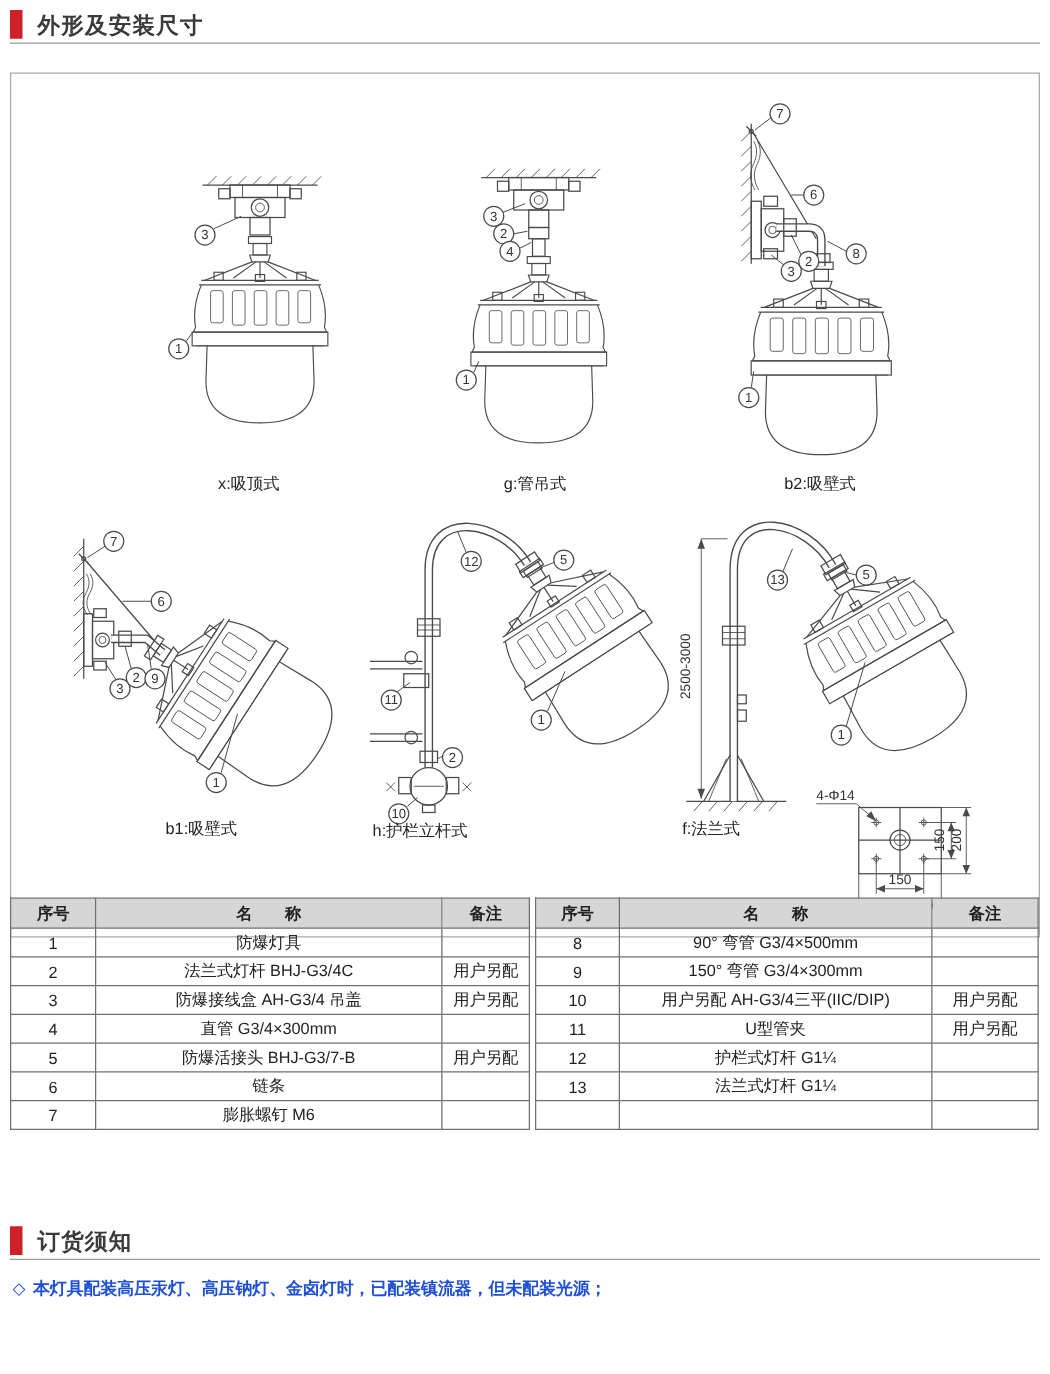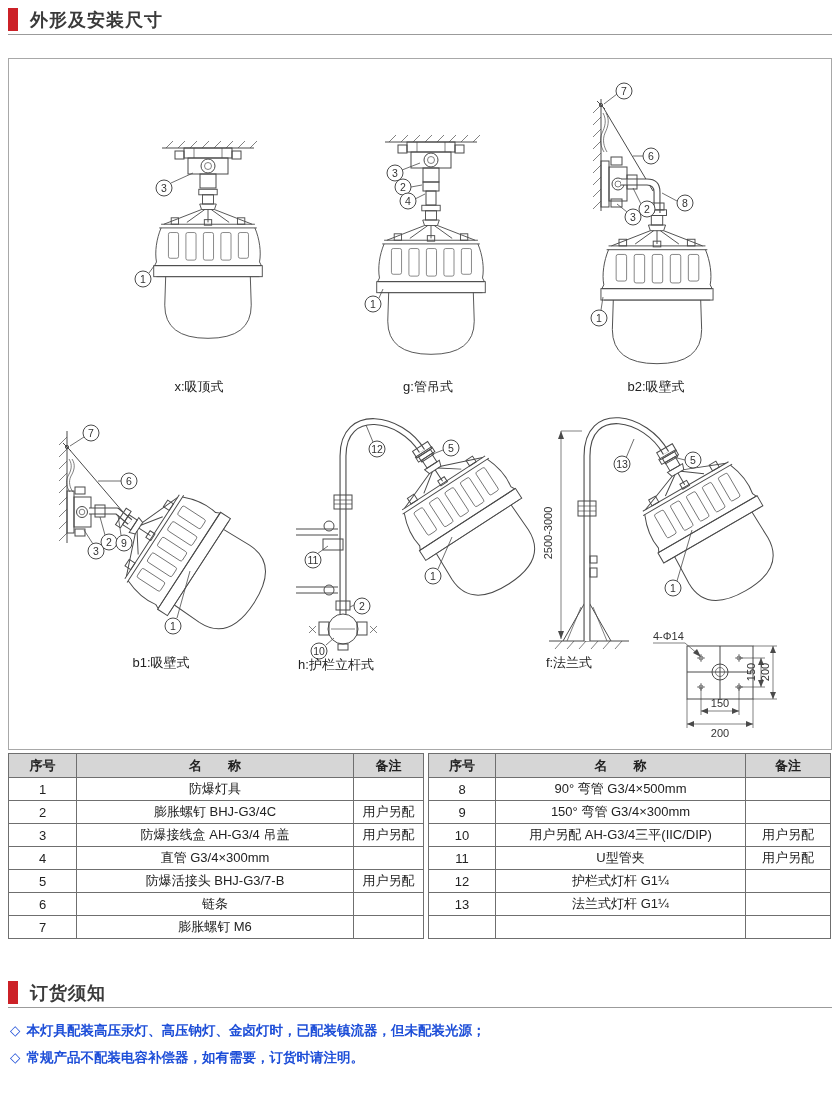--- a/index.html
+++ b/index.html
@@ -24,21 +24,21 @@
   .pipe2{stroke:#fff;stroke-width:4.8;fill:none;stroke-linejoin:round;stroke-linecap:butt;}
   .ld{stroke:#4a4a4a;stroke-width:0.8;}
   .co circle{fill:#fff;stroke:#4a4a4a;stroke-width:1;}
   .co text{font-size:10.5px;fill:#333;text-anchor:middle;font-family:"Liberation Sans",sans-serif;}
   .cap{font-size:13px;fill:#222;text-anchor:middle;font-family:"Liberation Sans",sans-serif;}
   .dim{font-size:11px;fill:#333;text-anchor:middle;font-family:"Liberation Sans",sans-serif;}
   .dimL{font-size:11px;fill:#333;text-anchor:start;font-family:"Liberation Sans",sans-serif;}
   .ah{fill:#4a4a4a;stroke:none;}
 
   
-  table.parts{position:absolute;border-collapse:collapse;table-layout:fixed;top:753px;}
+  table.parts{position:absolute;border-collapse:collapse;table-layout:fixed;top:718px;}
   #table-left{left:8px;width:415px;}
   #table-right{left:428px;width:402px;}
   table.parts th,table.parts td{border:1px solid #6f6f6f;font-size:13px;color:#222;
     padding:0 2px;height:22px;overflow:hidden;white-space:nowrap;}
   table.parts th{background:#d6d6d6;font-weight:bold;height:23px;text-align:center;}
   td.c-num{text-align:center;}
   td.c-name{text-align:center;padding-left:16px;}
   td.c-note{text-align:center;}
 
   #notes{position:absolute;left:10px;top:1017px;width:780px;}
@@ -377,21 +377,21 @@
     <th>名　　称</th>
     <th>备注</th>
   </tr>
   <tr>
         <td class="c-num">1</td>
         <td class="c-name">防爆灯具</td>
         <td class="c-note"></td>
       </tr>
   <tr>
         <td class="c-num">2</td>
-        <td class="c-name">膨胀螺钉 BHJ-G3/4C</td>
+        <td class="c-name">法兰式灯杆 BHJ-G3/4C</td>
         <td class="c-note">用户另配</td>
       </tr>
   <tr>
         <td class="c-num">3</td>
         <td class="c-name">防爆接线盒 AH-G3/4 吊盖</td>
         <td class="c-note">用户另配</td>
       </tr>
   <tr>
         <td class="c-num">4</td>
         <td class="c-name">直管 G3/4×300mm</td>
@@ -465,14 +465,13 @@
 </tbody>
   </table>
 
 <div class="sec-title" id="title-ordering">
   <div class="sec-bar"></div>
   <div class="sec-text">订货须知</div>
 </div>
 
 <div id="notes">
   <div class="note-line"><span class="note-bullet">◇</span><span>本灯具配装高压汞灯、高压钠灯、金卤灯时，已配装镇流器，但未配装光源；</span></div>
-  <div class="note-line"><span class="note-bullet">◇</span><span>常规产品不配装电容补偿器，如有需要，订货时请注明。</span></div>
 </div>
 
 </body></html>

